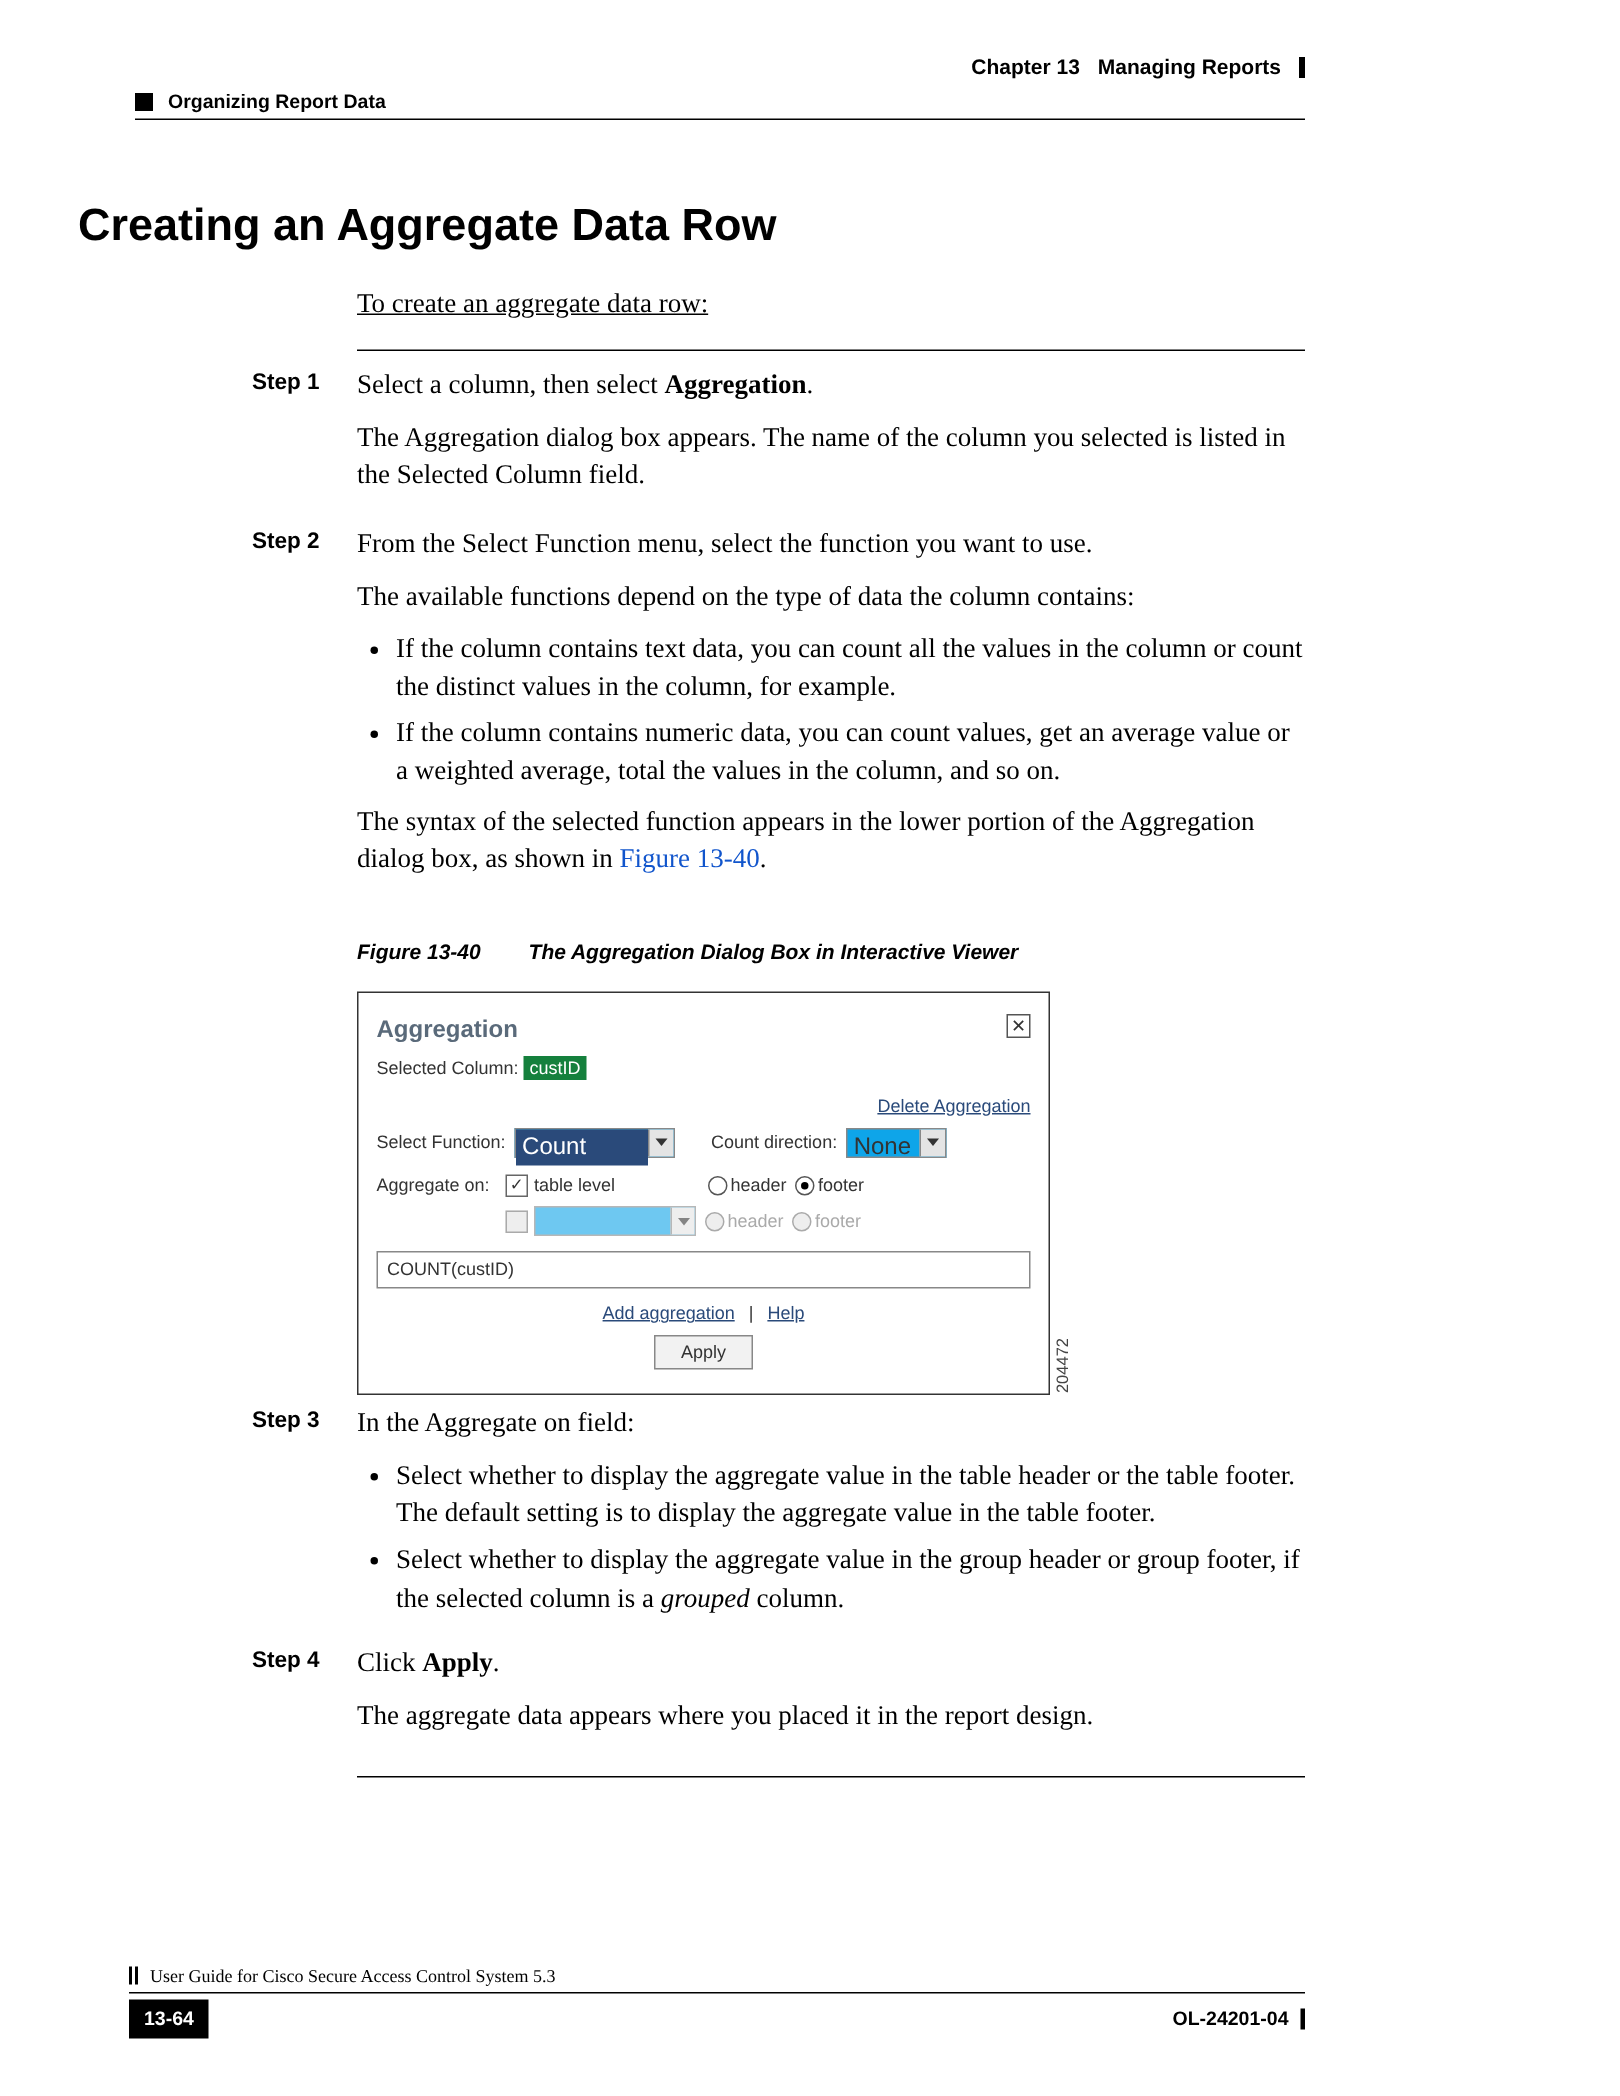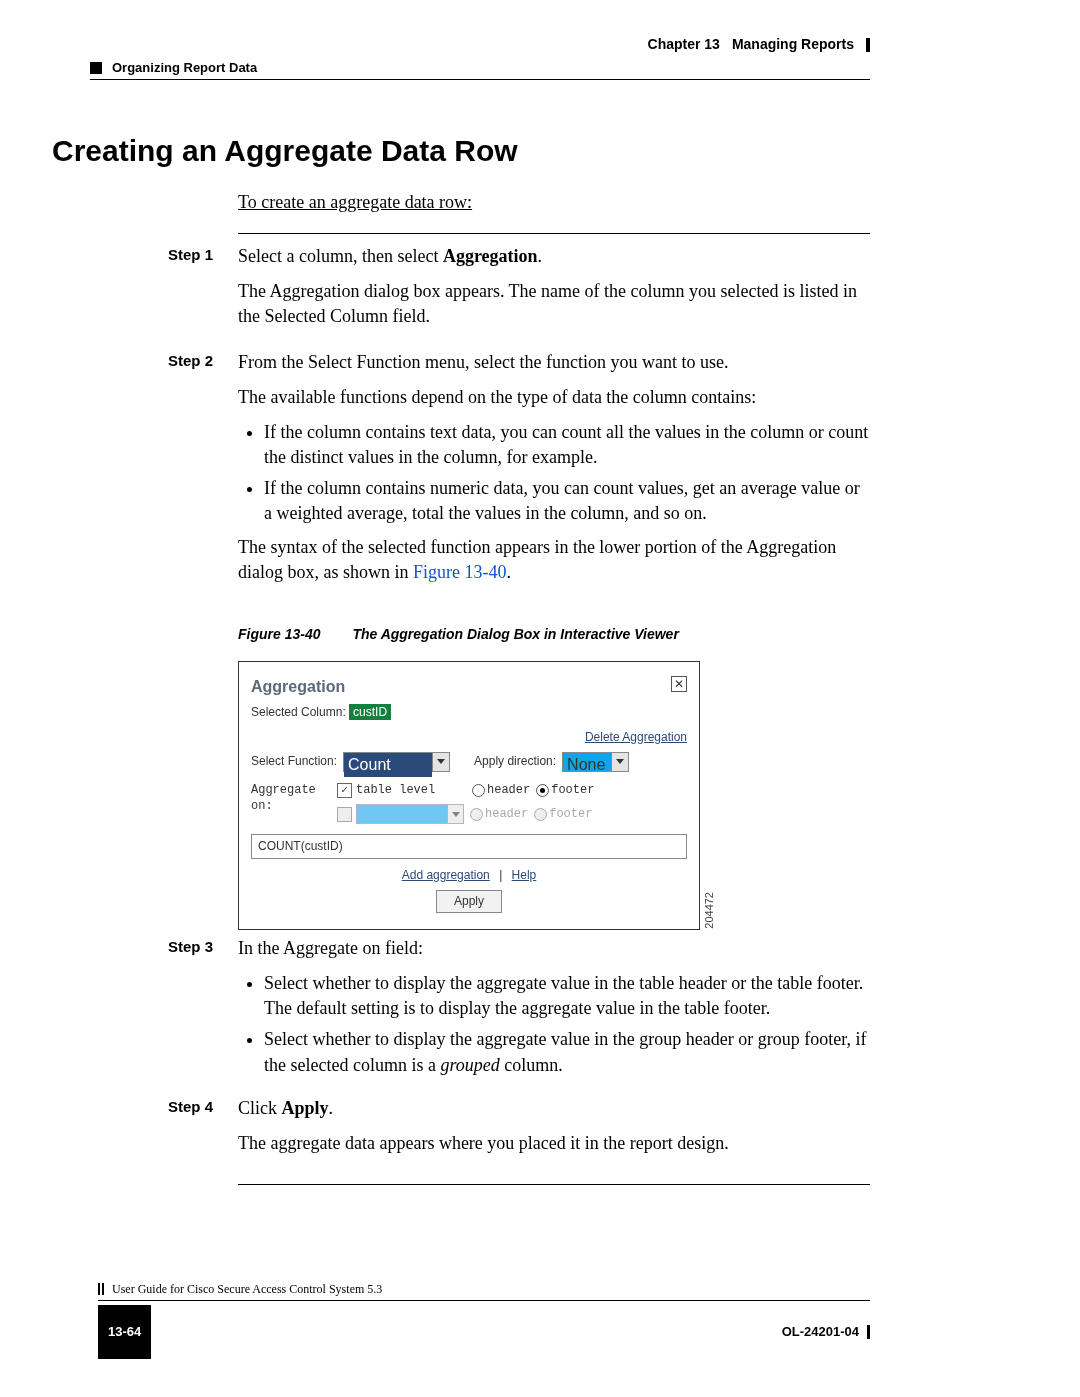--- a/index.html
+++ b/index.html
@@ -145,33 +145,33 @@
   .radio { width:11px;height:11px;border:1px solid #555;border-radius:50%;display:inline-flex;align-items:center;justify-content:center;margin:0 2px 0 6px;}
   .radio .dot{width:5px;height:5px;border-radius:50%;background:#000;}
   .radio.dis { background:#eee; border-color:#aaa;}
   .preview-box {border:1px solid #888;padding:3px 6px;margin:6px 0 8px 0;}
   .dlg-links { text-align:center; margin:4px 0 6px 0;}
   .dlg-links a{ color:#2a4a7a; text-decoration:underline; margin:0 6px;}
   .apply-btn { display:block; margin:0 auto 8px auto; border:1px solid #888; background:#f2f2f2; width:64px; text-align:center; font-size:12px; padding:2px 0;}
   .footer {
     position: absolute;
     bottom: 38px;
-    left: 98px;
+    left: 86px;
     right: 90px;
   }
   .foot-rule { border:none; border-top:1.4px solid #000; margin:0 0 4px 0;}
   .foot-row {
     display:flex; justify-content:space-between; align-items:center;
     font-family: Arial, Helvetica, sans-serif; font-size: 13px; font-weight:bold;
   }
   .ftl { display:flex; align-items:center; gap:8px;}
   .ftl .ticks { display:flex; gap:2px;}
   .ftl .tick { width:2px;height:12px;background:#000;}
   .page-badge {
-    background:#000; color:#fff; padding:18px 10px; font-weight:bold; font-size:13px;
+    background:#000; color:#fff; padding:4px 10px; font-weight:bold; font-size:13px;
     display:flex;align-items:center;gap:6px;
   }
   .ftr { display:flex; align-items:center; gap:8px;}
   .ftr .rtick{width:3px;height:14px;background:#000;}
   .guide-title{font-size:12px;}
 </style>
 </head>
 <body>
 
 <div class="page">
@@ -239,30 +239,30 @@
       <div class="del-agg"><a>Delete Aggregation</a></div>
 
       <div class="row">
         <span>Select Function:</span>
         <span class="select sel-hl">
           <span class="sel-text">Count</span>
           <span class="sel-btn">
               <span class="tri"></span>
             </span>
         </span>
-        <span style="margin-left:18px">Apply direction:</span>
+        <span style="margin-left:18px">Count direction:</span>
         <span class="select">
           <span class="sel-text" style="min-width:40px">None</span>
           <span class="sel-btn">
               <span class="tri"></span>
             </span>
         </span>
       </div>
 
-      <div class="row" style="align-items:flex-start;font-family:Liberation Mono, monospace;">
+      <div class="row" style="align-items:flex-start;">
         <span style="width:80px">Aggregate on:</span>
         <div style="flex:1">
           <div style="display:flex;align-items:center;margin-bottom:6px;">
             <span class="checkbox">
                 <span class="check-mark">✓</span>
               </span>
             <span style="width:110px;display:inline-block;">table level</span>
             <span class="radio"></span>
             <span>header</span>
             <span class="radio">

